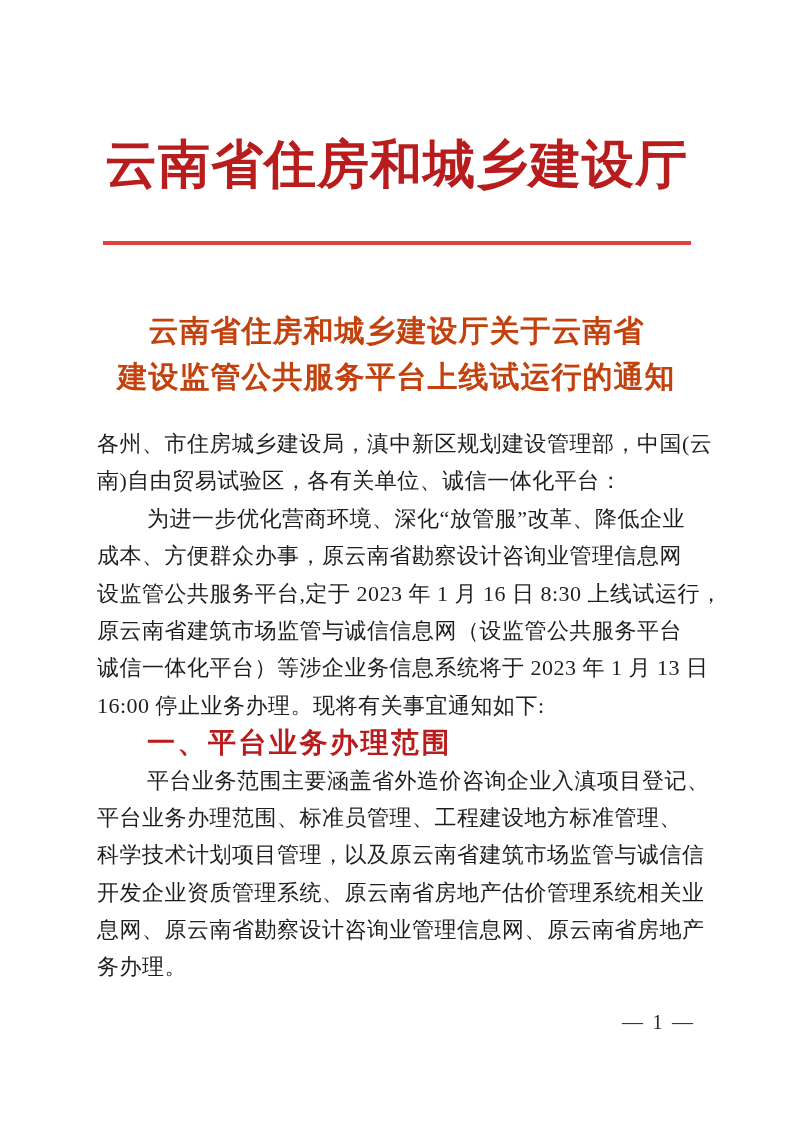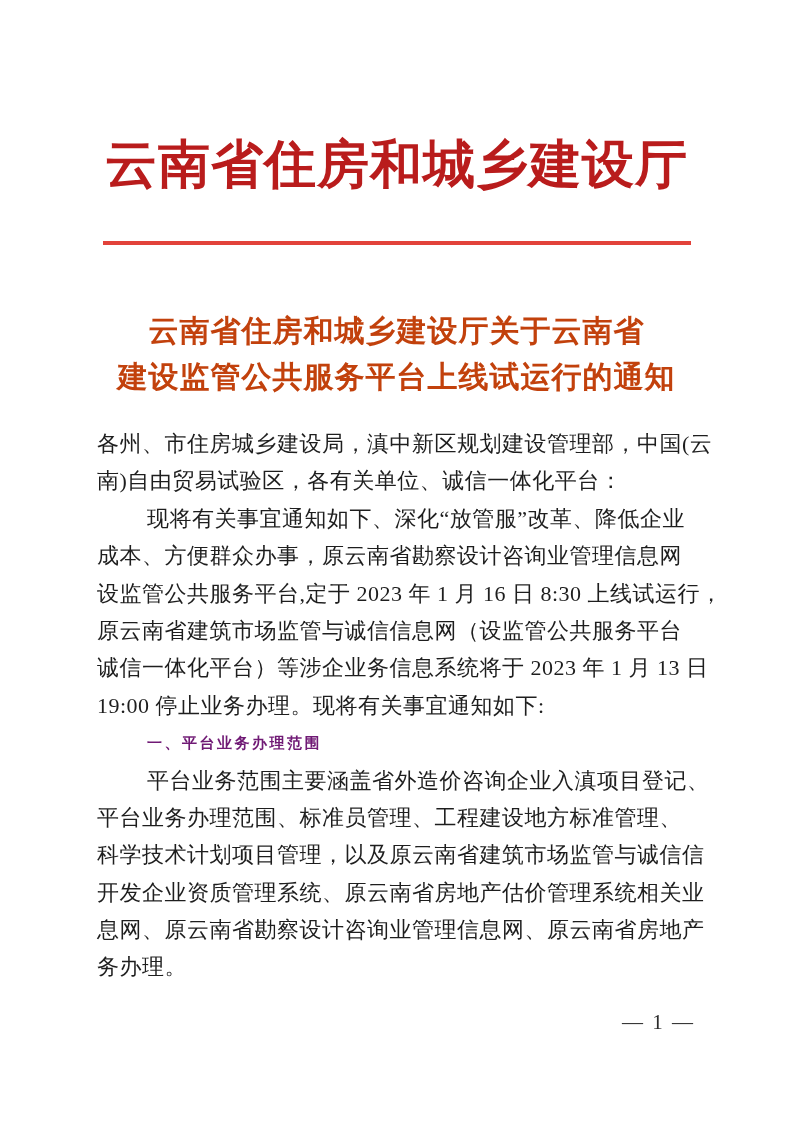--- a/index.html
+++ b/index.html
@@ -65,23 +65,23 @@
   .doc-body .line {
     white-space: nowrap;
     height: 37.4px;
   }
   .doc-body .line.indent {
     padding-left: 50px;
   }
   .doc-body .line.heading {
     font-family: "Liberation Sans", "DejaVu Sans", sans-serif;
     font-weight: 700;
-    font-size: 15px;
+    font-size: 28px;
     letter-spacing: 2.5px;
-    color: #701a75;
+    color: #b91c1c;
   }
   .page-number {
     position: absolute;
     top: 1010px;
     right: 98px;
     font-size: 21px;
     letter-spacing: 2px;
     color: #2b2b2b;
     white-space: nowrap;
   }
@@ -96,26 +96,26 @@
   <div class="red-line"></div>
 
   <div class="doc-title">
     <div class="t-line">云南省住房和城乡建设厅关于云南省</div>
     <div class="t-line">建设监管公共服务平台上线试运行的通知</div>
   </div>
 
   <div class="doc-body">
     <div class="line">各州、市住房城乡建设局，滇中新区规划建设管理部，中国(云</div>
     <div class="line">南)自由贸易试验区，各有关单位、诚信一体化平台：</div>
-    <div class="line indent">现将有关事宜通知如下、深化“放管服”改革、降低企业</div>
+    <div class="line indent">为进一步优化营商环境、深化“放管服”改革、降低企业</div>
     <div class="line">成本、方便群众办事，原云南省勘察设计咨询业管理信息网</div>
     <div class="line">设监管公共服务平台,定于 2023 年 1 月 16 日 8:30 上线试运行，</div>
     <div class="line">原云南省建筑市场监管与诚信信息网（设监管公共服务平台</div>
     <div class="line">诚信一体化平台）等涉企业务信息系统将于 2023 年 1 月 13 日</div>
-    <div class="line">19:00 停止业务办理。现将有关事宜通知如下:</div>
+    <div class="line">16:00 停止业务办理。现将有关事宜通知如下:</div>
     <div class="line indent heading">一、平台业务办理范围</div>
     <div class="line indent">平台业务范围主要涵盖省外造价咨询企业入滇项目登记、</div>
     <div class="line">平台业务办理范围、标准员管理、工程建设地方标准管理、</div>
     <div class="line">科学技术计划项目管理，以及原云南省建筑市场监管与诚信信</div>
     <div class="line">开发企业资质管理系统、原云南省房地产估价管理系统相关业</div>
     <div class="line">息网、原云南省勘察设计咨询业管理信息网、原云南省房地产</div>
     <div class="line">务办理。</div>
   </div>
 
   <div class="page-number">— 1 —</div>

